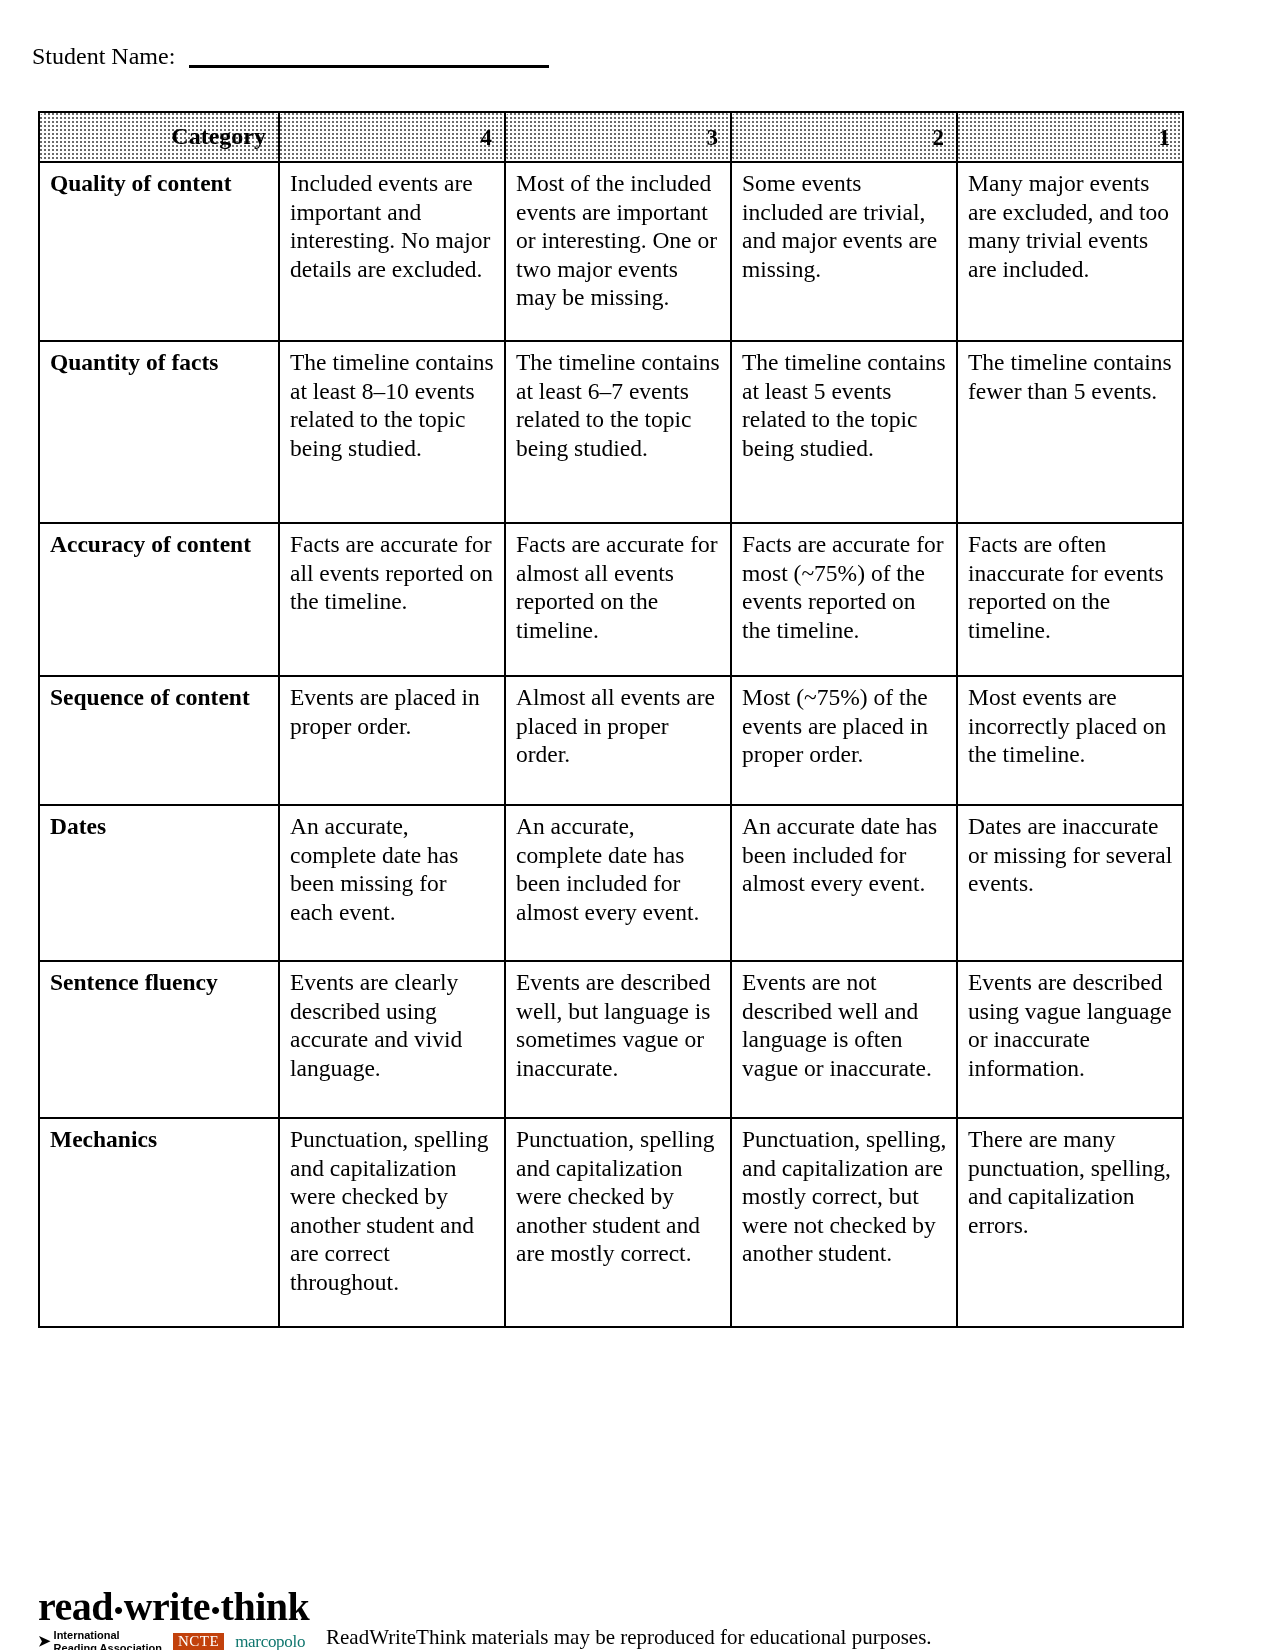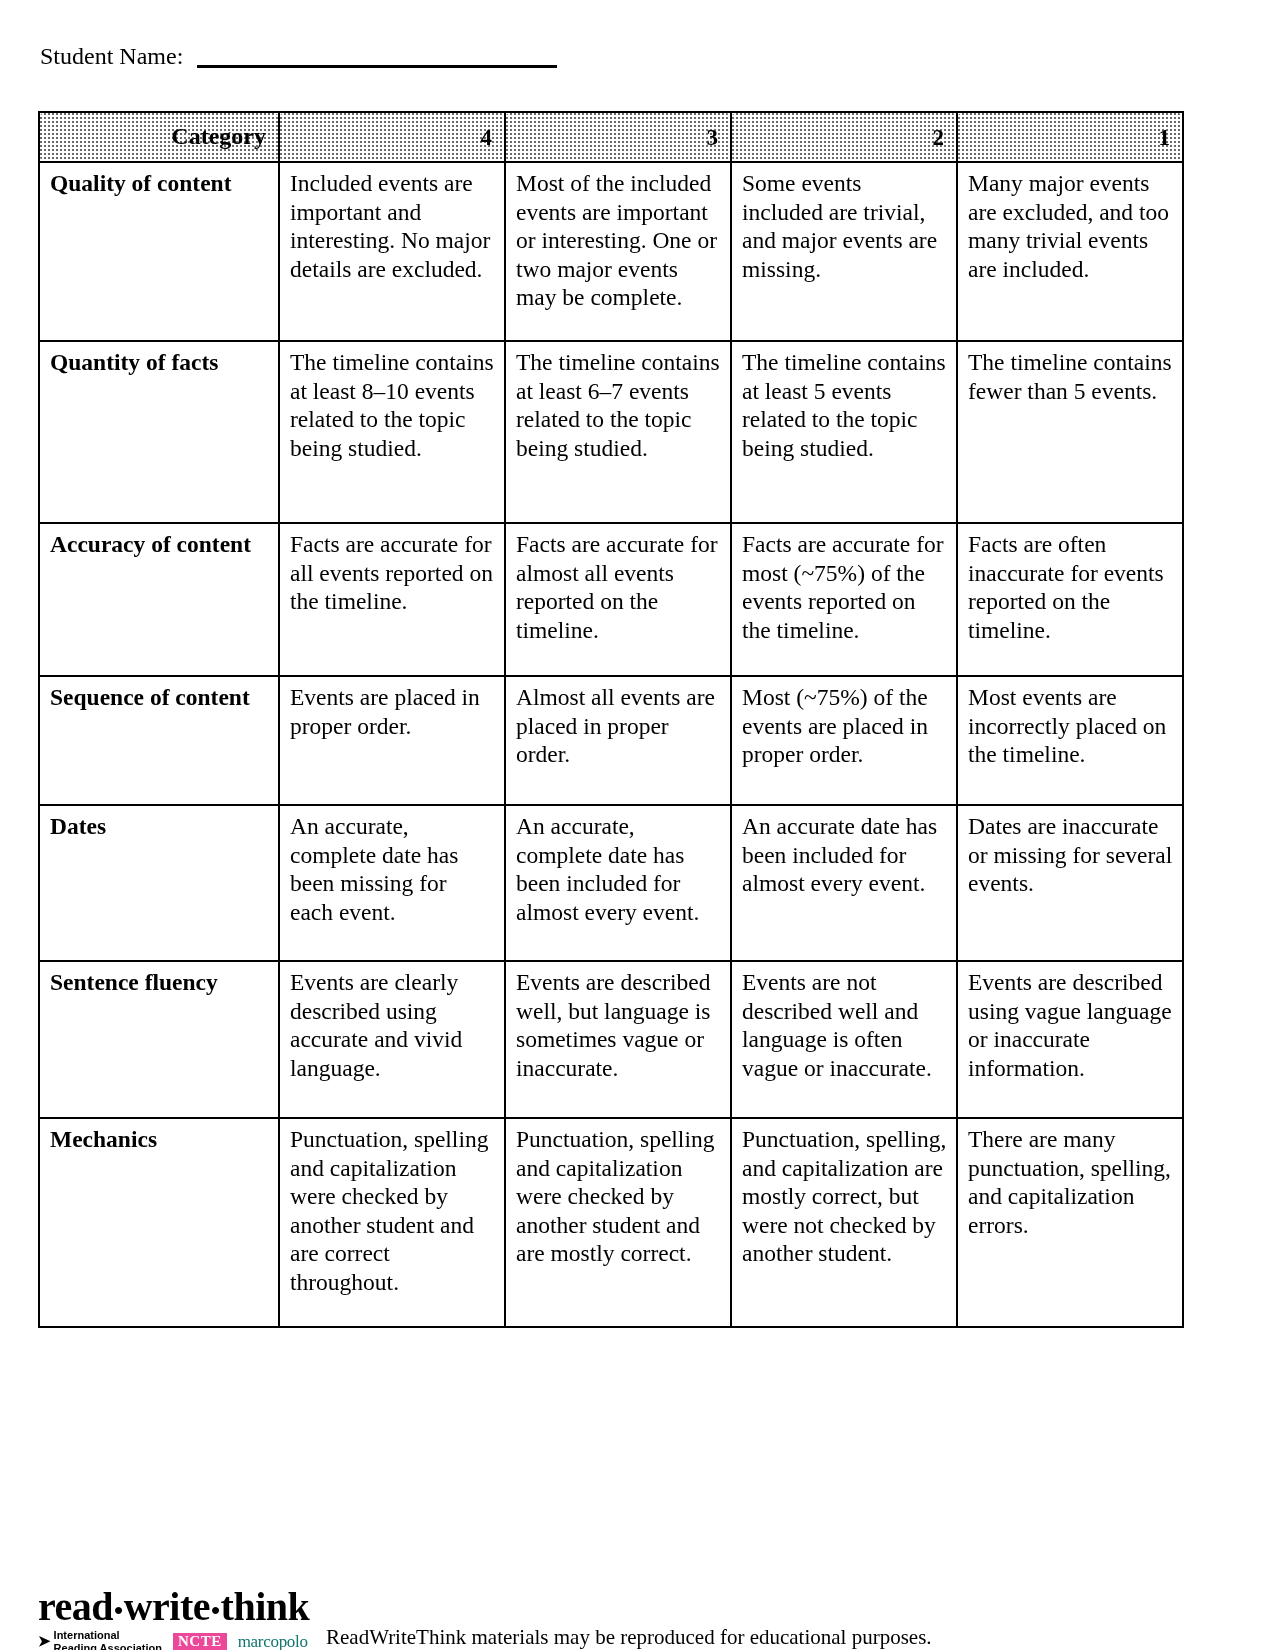--- a/index.html
+++ b/index.html
@@ -29,21 +29,21 @@
     font-weight: bold;
     letter-spacing: 0.2px;
     margin: 0;
     padding-top: 67px;
     font-family: "Liberation Serif", "DejaVu Serif", serif;
   }
 
   
   .student-row {
     margin-top: 43px;
-    padding-left: 40px;
+    padding-left: 32px;
     display: flex;
     align-items: flex-end;
     gap: 14px;
   }
   .student-label {
     font-size: 24px;
     line-height: 1;
   }
   .student-blank {
     display: inline-block;
@@ -160,24 +160,24 @@
     line-height: 1;
   }
   .logo-ira .ira-text {
     font-size: 11px;
     line-height: 1.12;
     font-family: "Liberation Sans", "DejaVu Sans", sans-serif;
     font-weight: bold;
   }
   .logo-ncte {
     font-family: "Liberation Serif", "DejaVu Serif", serif;
-    font-weight: bold;
+    font-weight: normal;
     font-size: 15px;
     letter-spacing: 0.5px;
-    background: #ec4899;
+    background: #c2410c;
     color: #fff;
     padding: 1px 5px 2px 5px;
     line-height: 1;
   }
   .logo-marco {
     font-family: "Liberation Serif", "DejaVu Serif", serif;
     font-size: 17px;
     color: #0f766e;
     letter-spacing: -0.3px;
     line-height: 1;
@@ -218,21 +218,21 @@
           <th class="col-score"><span class="hdr-text">4</span></th>
           <th class="col-score"><span class="hdr-text">3</span></th>
           <th class="col-score"><span class="hdr-text">2</span></th>
           <th class="col-score"><span class="hdr-text">1</span></th>
         </tr>
       </thead>
       <tbody>
         <tr class="r0">
           <td class="cat-cell">Quality of content</td>
           <td>Included events are important and interesting. No major details are excluded.</td>
-          <td>Most of the included events are important or interesting. One or two major events may be complete.</td>
+          <td>Most of the included events are important or interesting. One or two major events may be missing.</td>
           <td>Some events included are trivial, and major events are missing.</td>
           <td>Many major events are excluded, and too many trivial events are included.</td>
         </tr>
         <tr class="r1">
           <td class="cat-cell">Quantity of facts</td>
           <td>The timeline contains at least 8–10 events related to the topic being studied.</td>
           <td>The timeline contains at least 6–7 events related to the topic being studied.</td>
           <td>The timeline contains at least 5 events related to the topic being studied.</td>
           <td>The timeline contains fewer than 5 events.</td>
         </tr>

